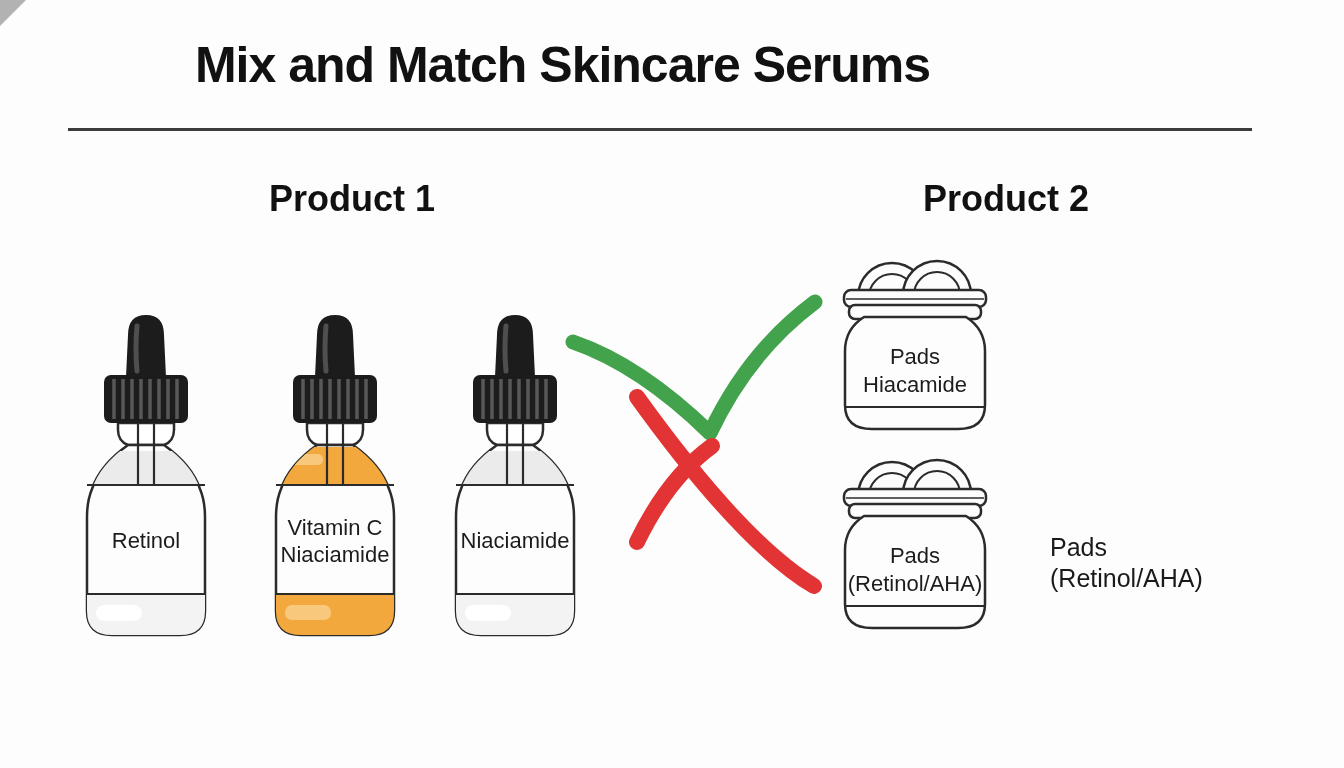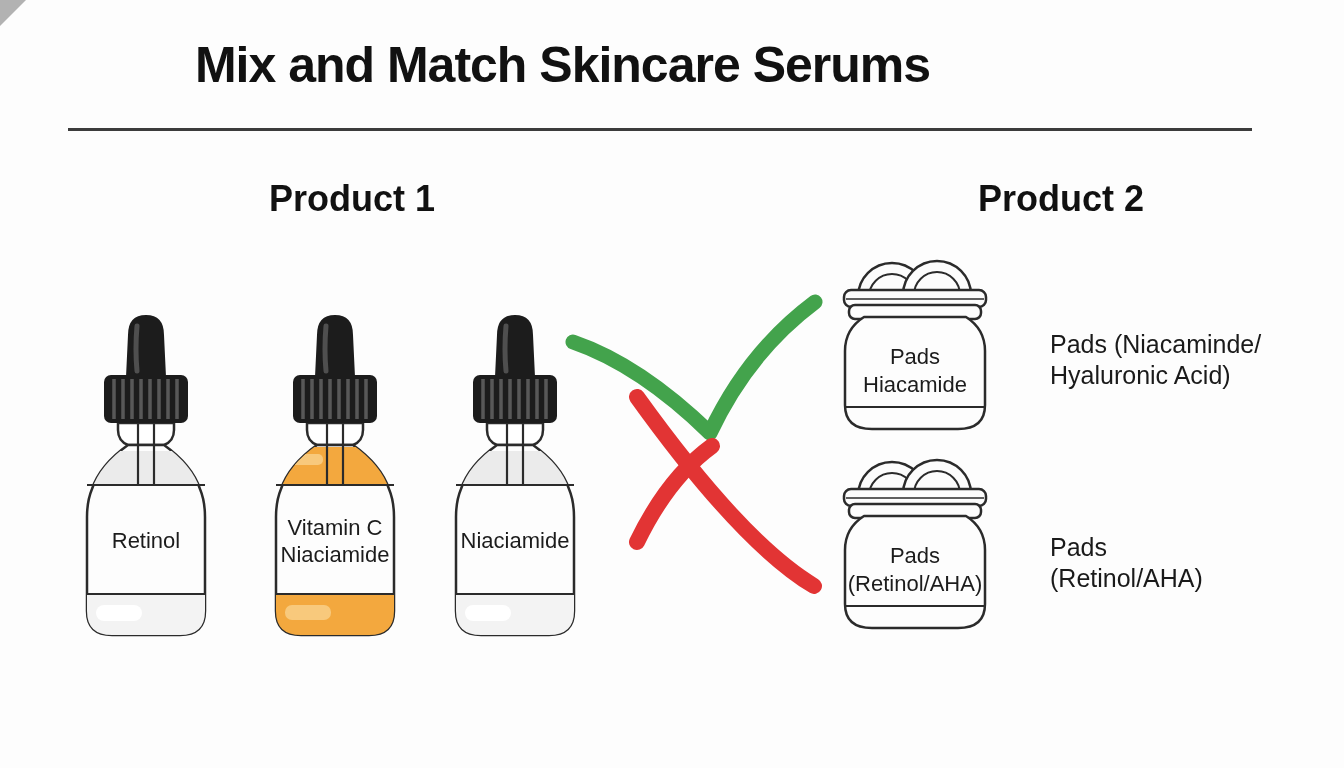--- a/index.html
+++ b/index.html
@@ -17,21 +17,21 @@
     text-align:center;font-size:50px;font-weight:700;letter-spacing:-1px;color:#111;
   }
   .divider{
     position:absolute;left:68px;top:128px;width:1184px;height:3px;background:#3c3c3c;
   }
   .col-header{
     position:absolute;top:178px;width:320px;text-align:center;
     font-size:36px;font-weight:700;color:#111;
   }
   .col-header.left{left:192px;}
-  .col-header.right{left:824px;text-align:right;}
+  .col-header.right{left:846px;}
   .abs{position:absolute;}
   .overlay{position:absolute;left:0;top:0;pointer-events:none;}
   svg text{
     font-family:"Liberation Sans", sans-serif;fill:#1c1c1c;
   }
   .side-label{
     position:absolute;left:1050px;font-size:25px;line-height:31px;color:#1a1a1a;
   }
   .side-label.first{top:329px;}
   .side-label.second{top:532px;}
@@ -183,22 +183,18 @@
     <text x="85" y="105" text-anchor="middle" font-size="22">Pads</text>
     <text x="85" y="133" text-anchor="middle" font-size="22">(Retinol/AHA)</text>
   </svg>
 
   <svg class="overlay" width="1344" height="768" viewBox="0 0 1344 768">
     <path d="M573,342 Q640,365 710,433 Q748,352 815,302" fill="none" stroke-width="15" stroke-linecap="round" stroke-linejoin="round" stroke="#43a34c"></path>
     <path d="M637,397 Q742,543 814,586" fill="none" stroke-width="16" stroke-linecap="round" stroke="#e23434"></path>
     <path d="M712,446 Q668,478 637,542" fill="none" stroke-width="16" stroke-linecap="round" stroke="#e23434"></path>
   </svg>
 
-  <div class="side-label first">
-    <div>Pads (Niacaminde/</div>
-    <div>Hyaluronic Acid)</div>
-  </div>
   <div class="side-label second">
     <div>Pads</div>
     <div>(Retinol/AHA)</div>
   </div>
 
 </div>
 
 </body></html>

